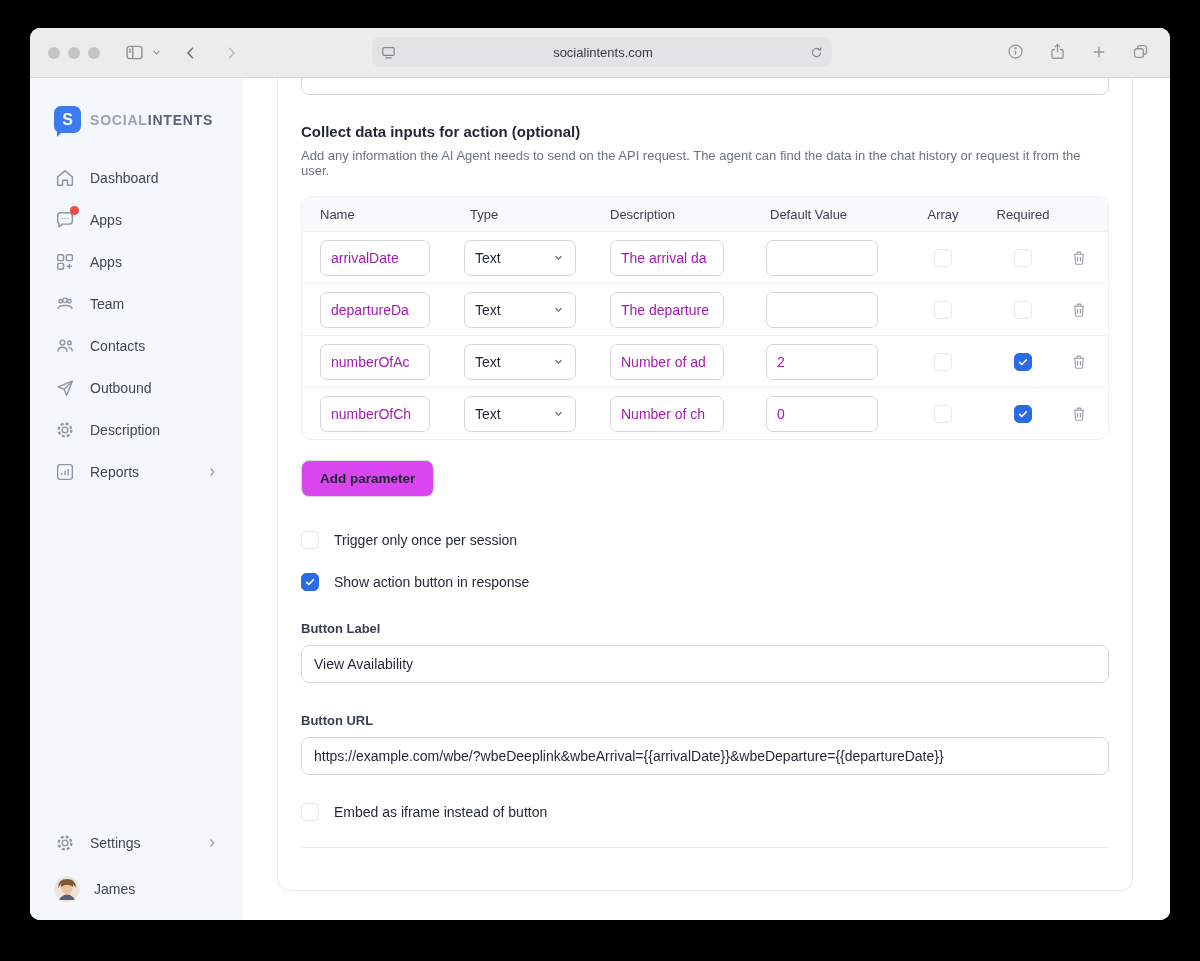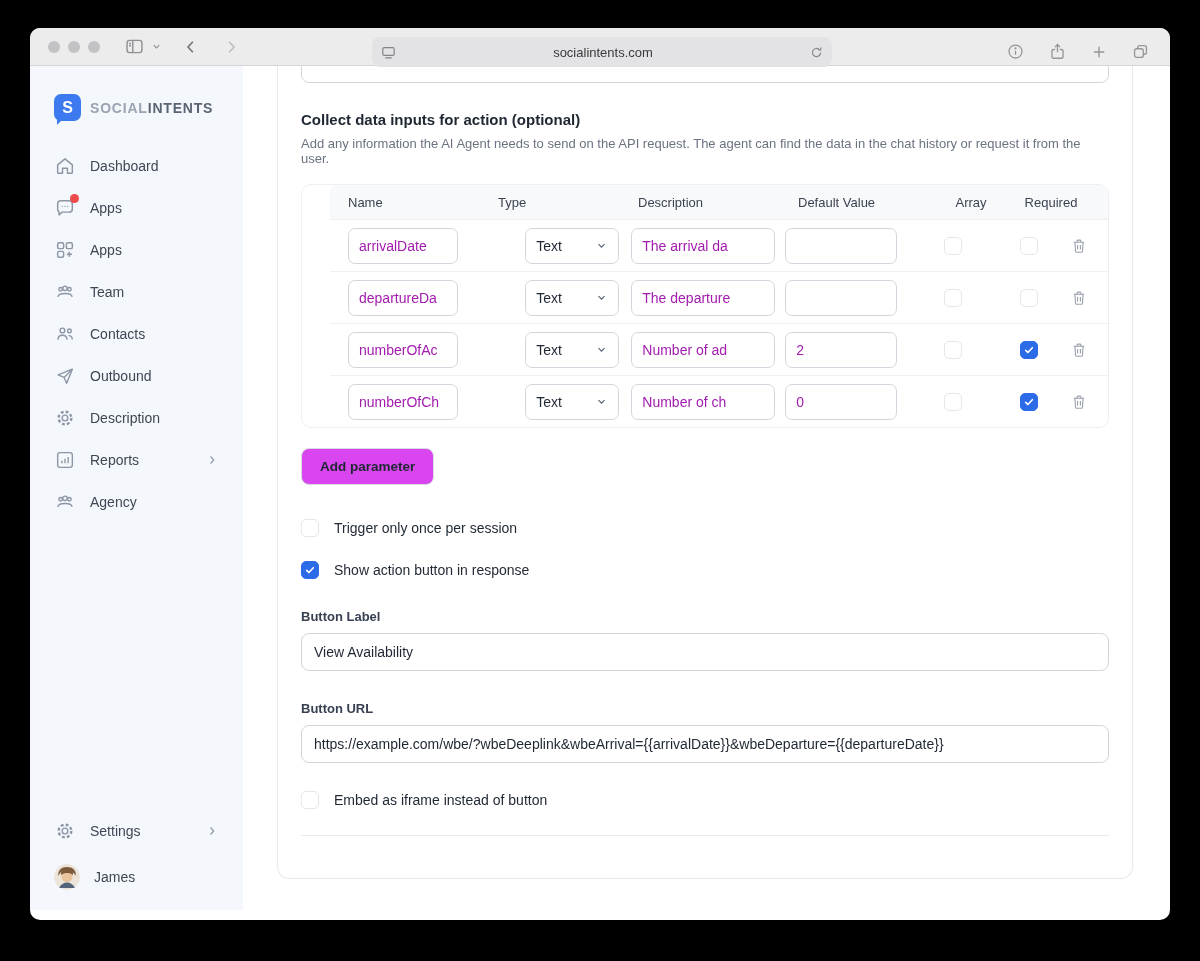--- a/index.html
+++ b/index.html
@@ -1,20 +1,20 @@
 <!DOCTYPE html>
 <html><head>
 <meta charset="utf-8">
 <style>
   * { box-sizing: border-box; margin: 0; padding: 0; }
   html,body { width:1200px; height:961px; background:#000; font-family:"Liberation Sans","DejaVu Sans",sans-serif; }
   .window { position:absolute; left:30px; top:28px; width:1140px; height:892px; background:#fff; border-radius:10px; overflow:hidden; }
 
   
-  .toolbar { position:relative; height:38px; background:#ececec; border-bottom:1px solid #d6d6d6; display:flex; align-items:center; padding:0 18px; }
+  .toolbar { position:relative; height:50px; background:#ececec; border-bottom:1px solid #d6d6d6; display:flex; align-items:center; padding:0 18px; }
   .lights { display:flex; gap:8px; }
   .light { width:12px; height:12px; border-radius:50%; background:#c3c3c6; }
   .tb-icons { display:flex; align-items:center; margin-left:24px; color:#8f8f94; }
   .tb-btn { display:flex; align-items:center; justify-content:center; }
   .url-pill { position:absolute; left:342px; top:9px; width:460px; height:30px; background:#e3e3e5; border-radius:8px; display:flex; align-items:center; padding:0 8px; color:#858589; }
   .url-text { flex:1; text-align:center; font-size:13px; color:#3a3a3c; }
   .right-icons { position:absolute; right:20px; top:0; height:47px; display:flex; align-items:center; gap:23px; color:#969699; }
 
   
   .app { display:flex; height:844px; background:#fff; }
@@ -35,40 +35,40 @@
   .avatar { width:26px; height:26px; border-radius:50%; overflow:hidden; flex-shrink:0; }
 
   .main { flex:1; background:#fff; overflow:hidden; }
   .card { margin-left:34px; width:856px; height:813px; border:1px solid #e7e9ee; border-top:none; border-radius:0 0 12px 12px; padding:0 23px; overflow:hidden; background:#fff; }
 
   .cut-input { height:38px; margin-top:-21px; border:1px solid #d2d6dc; border-radius:8px; }
   .h1 { margin-top:28px; font-size:15px; font-weight:700; color:#1f2733; }
   .sub { margin-top:8px; font-size:13px; color:#6b7280; }
 
   
-  .ptable { margin-top:18px; border:1px solid #edeff3; border-radius:10px;padding-left:28px; }
+  .ptable { margin-top:18px; border:1px solid #edeff3; border-radius:10px; }
   .thead { display:flex; align-items:center; height:34px; background:#f8f9fb; font-size:13px; color:#3b4350; border-radius:6px 6px 0 0; }
   .trow { display:flex; align-items:center; height:52px; border-top:1px solid #eef0f3; }
   .cell { display:flex; align-items:center; }
   .c-name { width:150px; padding-left:18px; }
   .c-type { width:146px; padding-left:12px; }
   .c-desc { width:158px; padding-left:12px; }
   .c-default { width:150px; padding-left:10px; }
   .c-array { width:74px; justify-content:center; }
   .c-req { width:86px; justify-content:center; }
   .c-act { flex:1; justify-content:flex-end; padding-right:20px; }
   .h-name { width:150px; padding-left:18px; }
   .h-type { width:146px; padding-left:18px; }
   .h-desc { width:158px; padding-left:12px; }
   .h-default { width:150px; padding-left:14px; }
   .h-array { width:74px; justify-content:center; }
   .h-req { width:86px; justify-content:center; }
   .txt { height:36px; border:1px solid #d2d6dc; border-radius:7px; padding:0 10px; font-size:14px; color:#a21caf; font-family:inherit; background:#fff; }
-  .w110 { width:110px; } .w112 { width:112px; } .w122 { width:144px; }
-  .select { width:112px; height:36px; border:1px solid #d2d6dc; border-radius:7px; padding:0 10px; display:flex; align-items:center; justify-content:space-between; font-size:14px; color:#1f2733; background:#fff; cursor:pointer;margin-left:40px; }
+  .w110 { width:110px; } .w112 { width:112px; } .w122 { width:114px; }
+  .select { width:112px; height:36px; border:1px solid #d2d6dc; border-radius:7px; padding:0 10px; display:flex; align-items:center; justify-content:space-between; font-size:14px; color:#1f2733; background:#fff; cursor:pointer; }
   .select .chev { color:#55606e; display:flex; }
   .trash { color:#9aa1ad; display:flex; cursor:pointer; }
 
   .cb { width:18px; height:18px; border-radius:5px; border:1.5px solid #e3e6eb; background:#fff; display:inline-flex; align-items:center; justify-content:center; cursor:pointer; flex-shrink:0; }
   .cb svg { display:none; }
   .cb.checked { background:#2c6be8; border-color:#2c6be8; }
   .cb.checked svg { display:block; }
 
   .add-param { margin-top:20px; height:37px; padding:0 18px; background:#d946ef; border:1px solid #d8dce2; border-radius:8px; font-size:13.5px; font-weight:600; color:#1f2733; font-family:inherit; cursor:pointer; display:inline-flex; align-items:center; }
   .cb-row { display:flex; align-items:center; gap:15px; font-size:14px; color:#1f2733; }
@@ -249,31 +249,20 @@
                 <line x1="15.4" y1="15.5" x2="15.4" y2="8.6"></line>
               </svg>
             </span>
             <span>Reports</span>
             <span class="spacer"></span>
             <span class="side-chev">
               <svg width="14" height="14" viewBox="0 0 24 24" fill="none" stroke="currentColor" stroke-width="2">
                 <path d="M9.5 6 L15 12 L9.5 18"></path>
               </svg>
             </span>
-          </div>
-          <div class="side-item">
-            <span class="ic">
-              <svg width="22" height="22" viewBox="0 0 24 24" fill="none" stroke="currentColor" stroke-width="1.5">
-                <circle cx="7.2" cy="9" r="1.9"></circle>
-                <circle cx="16.8" cy="9" r="1.9"></circle>
-                <circle cx="12" cy="8" r="2.4"></circle>
-                <path d="M4.3 17.5 c0 -2.6 3.4 -3.9 7.7 -3.9 s7.7 1.3 7.7 3.9"></path>
-              </svg>
-            </span>
-            <span>Agency</span>
           </div>
         </div>
       <div class="side-fill"></div>
       <div class="nav" id="nav-bottom">
           <div class="side-item">
             <span class="ic">
               <svg width="22" height="22" viewBox="0 0 24 24" fill="none" stroke="currentColor">
                 <circle cx="12" cy="12" r="3.1" stroke-width="1.5"></circle>
                 <circle cx="12" cy="12" r="6.9" stroke-width="2.6" stroke-dasharray="3.1 2.3"></circle>
               </svg>

